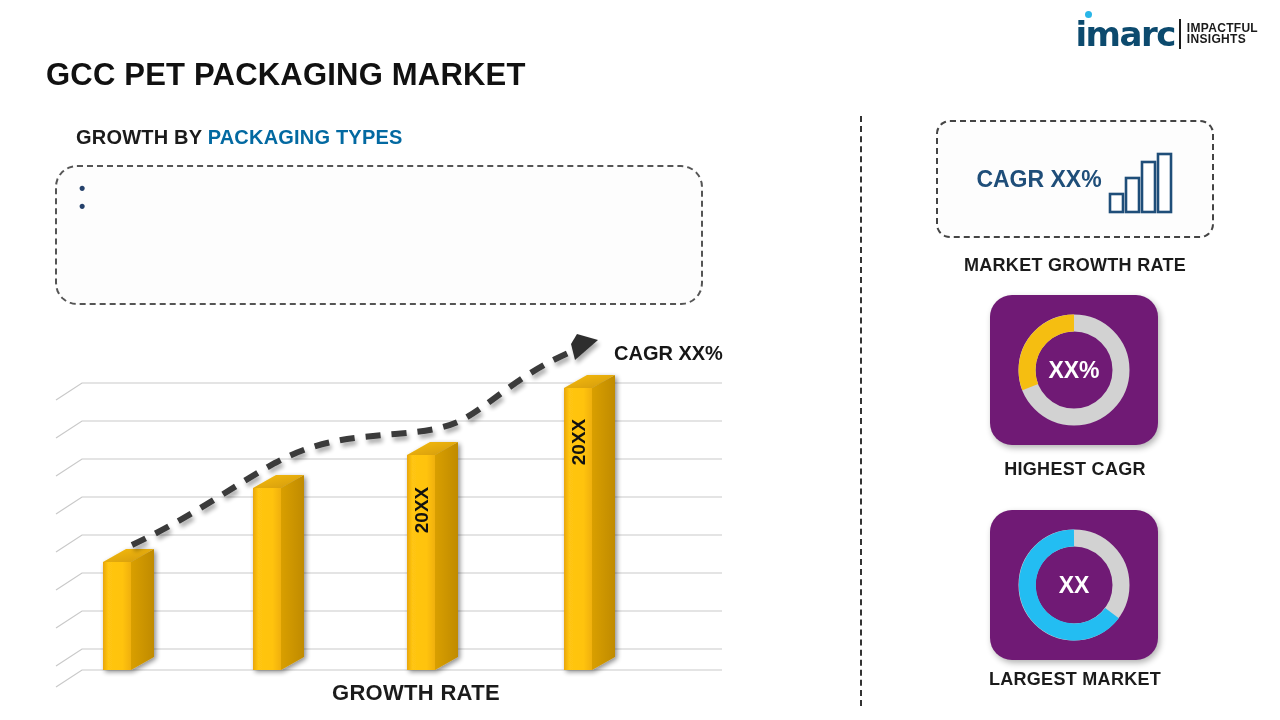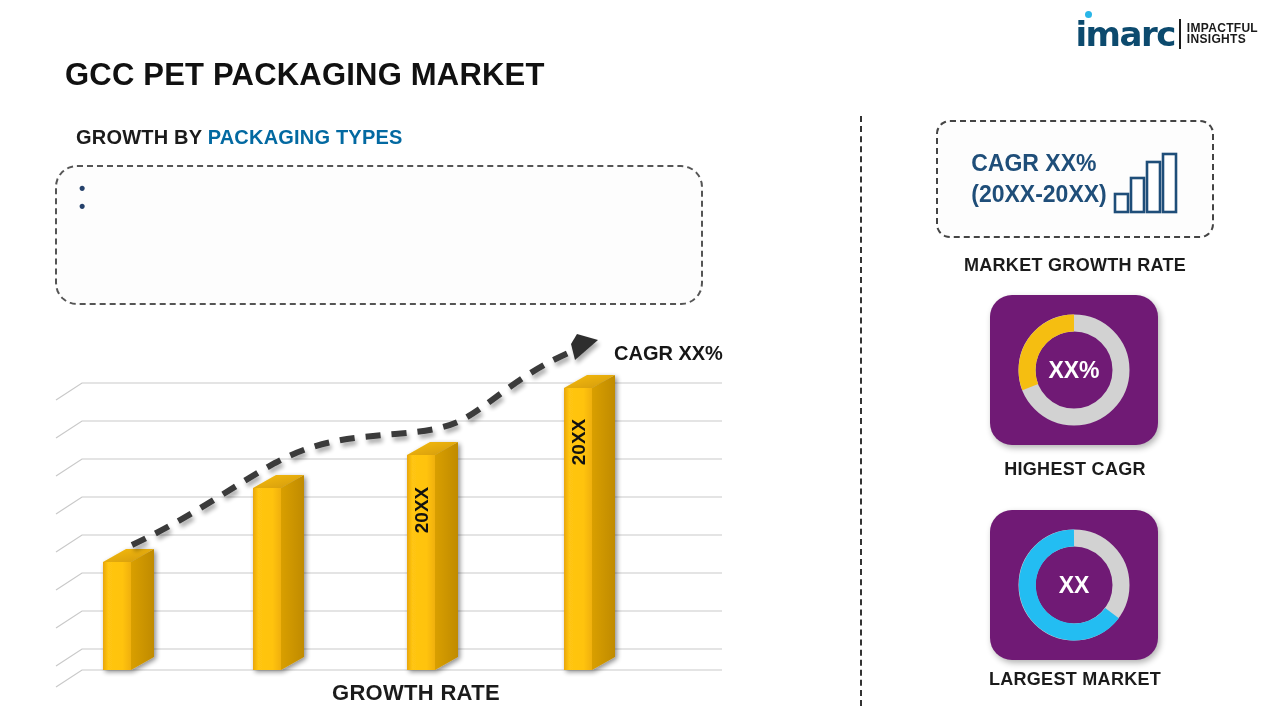--- a/index.html
+++ b/index.html
@@ -58,21 +58,20 @@
 
   
   #page-title {
     position: absolute;
     left: 46px;
     top: 57px;
     font-size: 31px;
     font-weight: 700;
     letter-spacing: 0.2px;
     color: #111111;
-    margin-left: 19px;
   }
   #section-heading {
     position: absolute;
     left: 76px;
     top: 126px;
     font-size: 20px;
     font-weight: 700;
     color: #1b1b1b;
     letter-spacing: 0.2px;
   }
@@ -330,21 +329,20 @@
 </div>
 
 <div id="cagr-arrow-label">CAGR XX%</div>
 <div id="growth-rate-label">GROWTH RATE</div>
 
 <div id="divider"></div>
 
 <div id="cagr-card">
   <div id="cagr-text">
     <div>CAGR XX%</div>
-    <div>(20XX-20XX)</div>
   </div>
   <svg id="cagr-bars-icon" width="66" height="62" viewBox="0 0 66 62">
     <rect x="2" y="42" width="13" height="18" fill="#ffffff" stroke="#1F4E79" stroke-width="2.6"></rect>
     <rect x="18" y="26" width="13" height="34" fill="#ffffff" stroke="#1F4E79" stroke-width="2.6"></rect>
     <rect x="34" y="10" width="13" height="50" fill="#ffffff" stroke="#1F4E79" stroke-width="2.6"></rect>
     <rect x="50" y="2" width="13" height="58" fill="#ffffff" stroke="#1F4E79" stroke-width="2.6"></rect>
   </svg>
 </div>
 
 <div class="panel-caption" id="caption-growth">MARKET GROWTH RATE</div>

